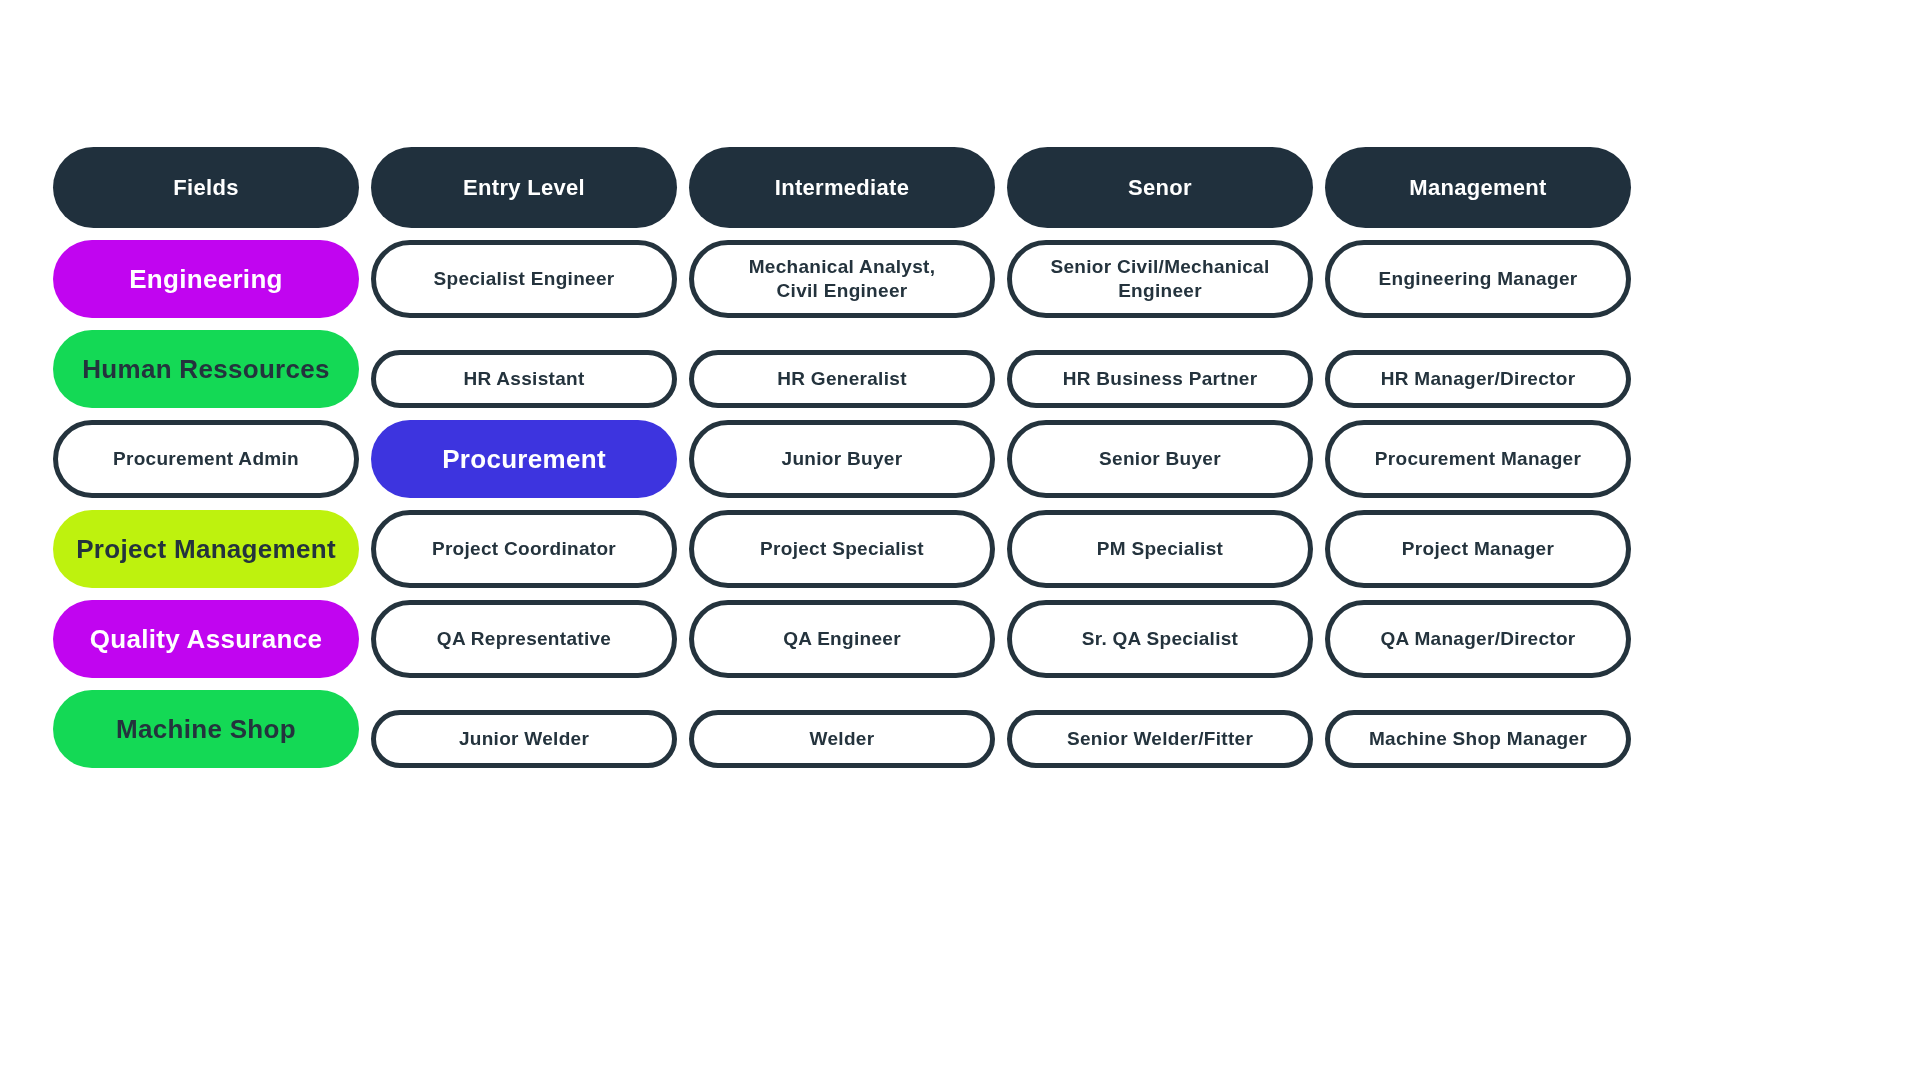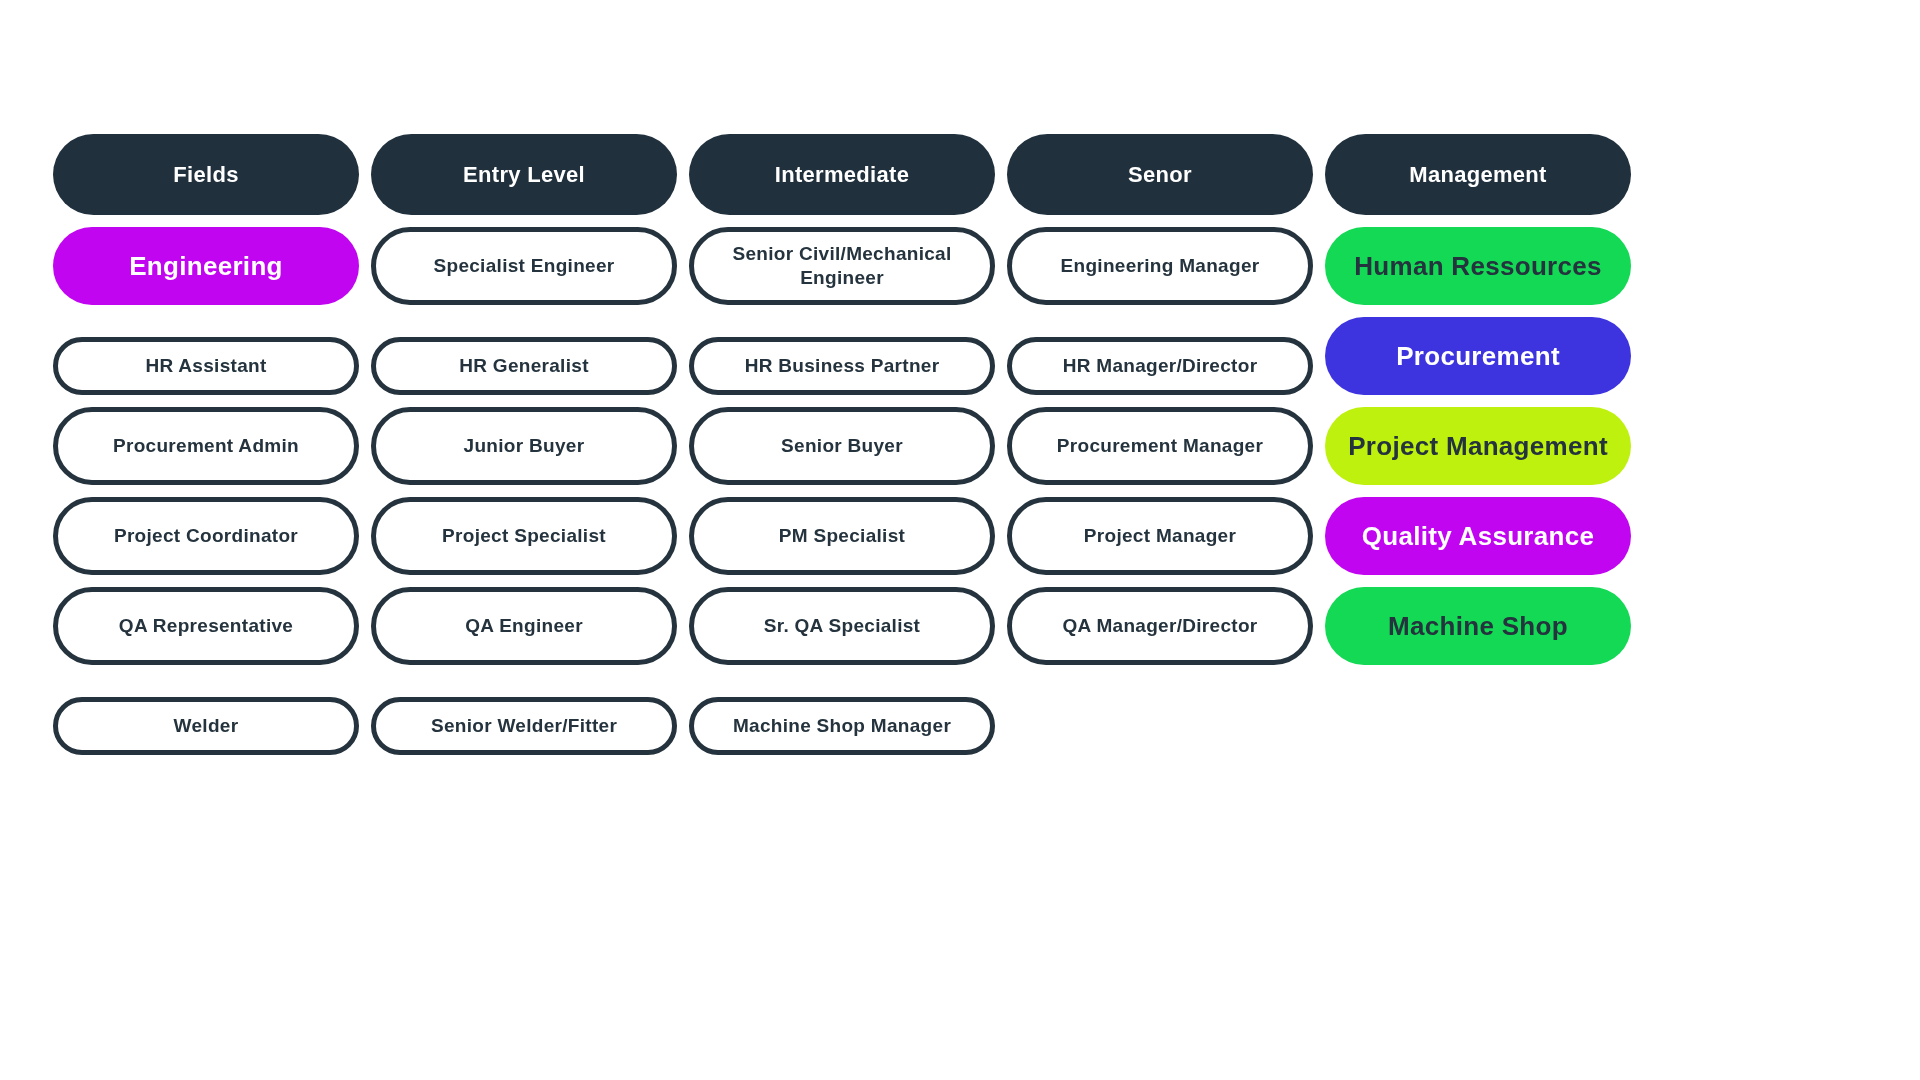--- a/index.html
+++ b/index.html
@@ -6,21 +6,21 @@
     margin: 0;
     padding: 0;
     background: #FFFFFF;
     width: 1920px;
     height: 1080px;
     overflow: hidden;
     font-family: "Liberation Sans", sans-serif;
   }
   .board {
     position: absolute;
-    top: 134px;
+    top: 147px;
     left: 53px;
     display: grid;
     grid-template-columns: repeat(5, 306px);
     grid-template-rows: 81px repeat(6, 78px);
     column-gap: 71px;
     row-gap: 44px;
     gap: 12px;
   }
   .pill {
     display: flex;
@@ -65,46 +65,49 @@
 <div class="board">
 
   <div class="pill header">Fields</div>
   <div class="pill header">Entry Level</div>
   <div class="pill header">Intermediate</div>
   <div class="pill header">Senor</div>
   <div class="pill header">Management</div>
 
   <div class="pill field fill-magenta">Engineering</div>
   <div class="pill role line-magenta">Specialist Engineer</div>
+  <div class="pill role line-magenta">Mechanical Analyst,
+Civil Engineer</div>
   <div class="pill role line-magenta">Senior Civil/Mechanical
 Engineer</div>
   <div class="pill role line-magenta">Engineering Manager</div>
 
   <div class="pill field fill-green">Human Ressources</div>
   <div class="pill role line-green">HR Assistant</div>
   <div class="pill role line-green">HR Generalist</div>
   <div class="pill role line-green">HR Business Partner</div>
   <div class="pill role line-green">HR Manager/Director</div>
 
+  <div class="pill role line-blue">Procurement Admin</div>
   <div class="pill field fill-blue">Procurement</div>
-  <div class="pill role line-blue">Procurement Admin</div>
   <div class="pill role line-blue">Junior Buyer</div>
   <div class="pill role line-blue">Senior Buyer</div>
   <div class="pill role line-blue">Procurement Manager</div>
 
   <div class="pill field fill-lime">Project Management</div>
   <div class="pill role line-lime">Project Coordinator</div>
   <div class="pill role line-lime">Project Specialist</div>
   <div class="pill role line-lime">PM Specialist</div>
   <div class="pill role line-lime">Project Manager</div>
 
   <div class="pill field fill-magenta">Quality Assurance</div>
   <div class="pill role line-magenta">QA Representative</div>
   <div class="pill role line-magenta">QA Engineer</div>
   <div class="pill role line-magenta">Sr. QA Specialist</div>
   <div class="pill role line-magenta">QA Manager/Director</div>
 
   <div class="pill field fill-green">Machine Shop</div>
+  <div class="pill role line-green">Junior Welder</div>
   <div class="pill role line-green">Welder</div>
   <div class="pill role line-green">Senior Welder/Fitter</div>
   <div class="pill role line-green">Machine Shop Manager</div>
 
 </div>
 
 </body></html>

